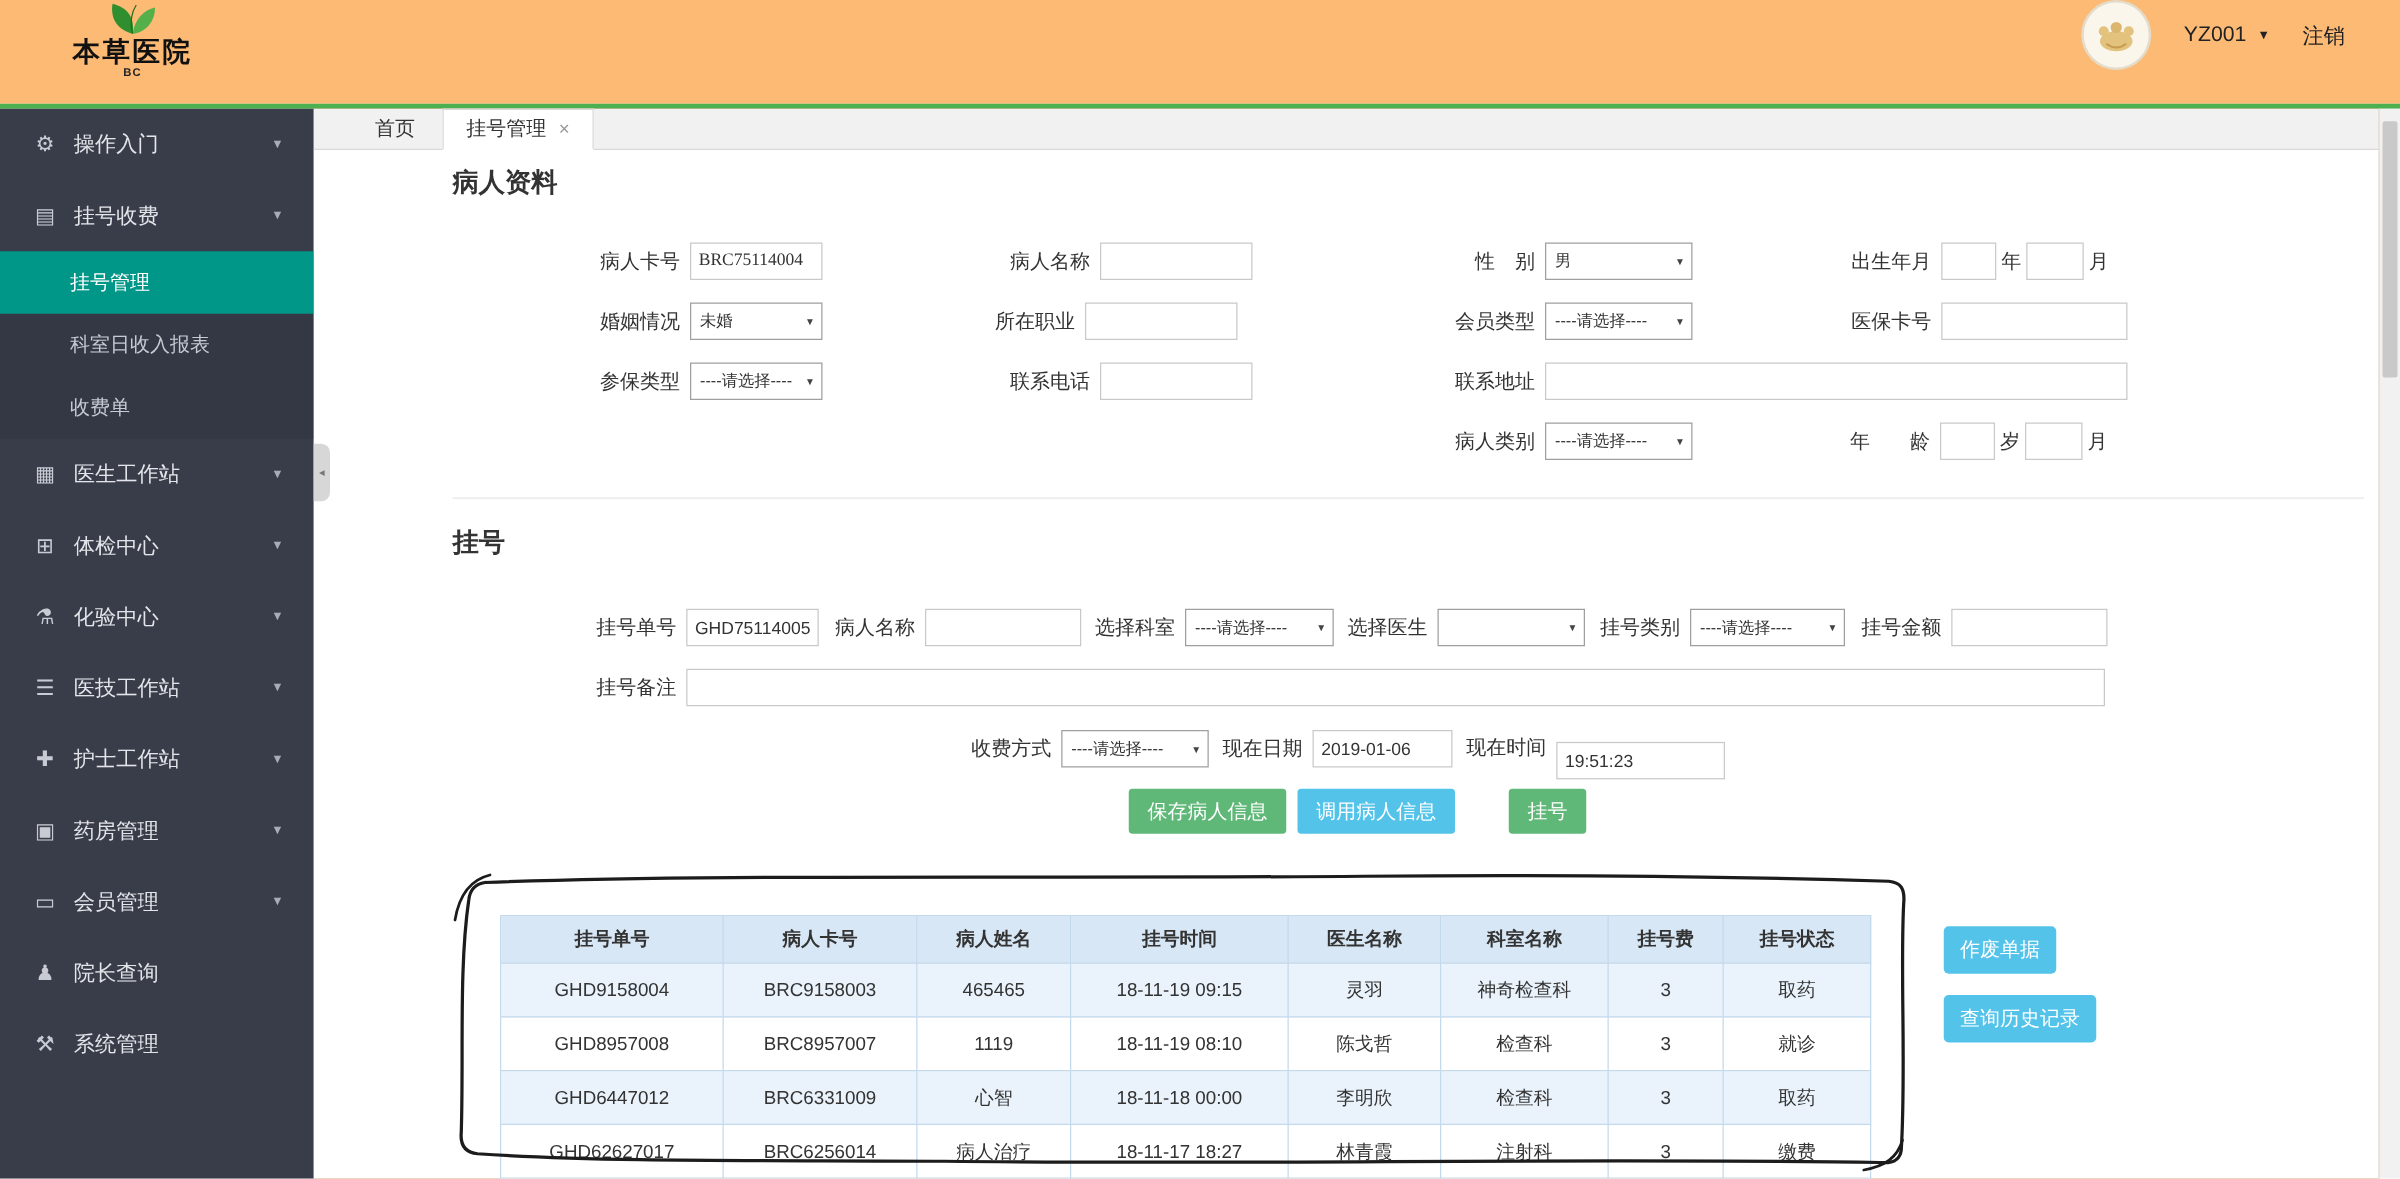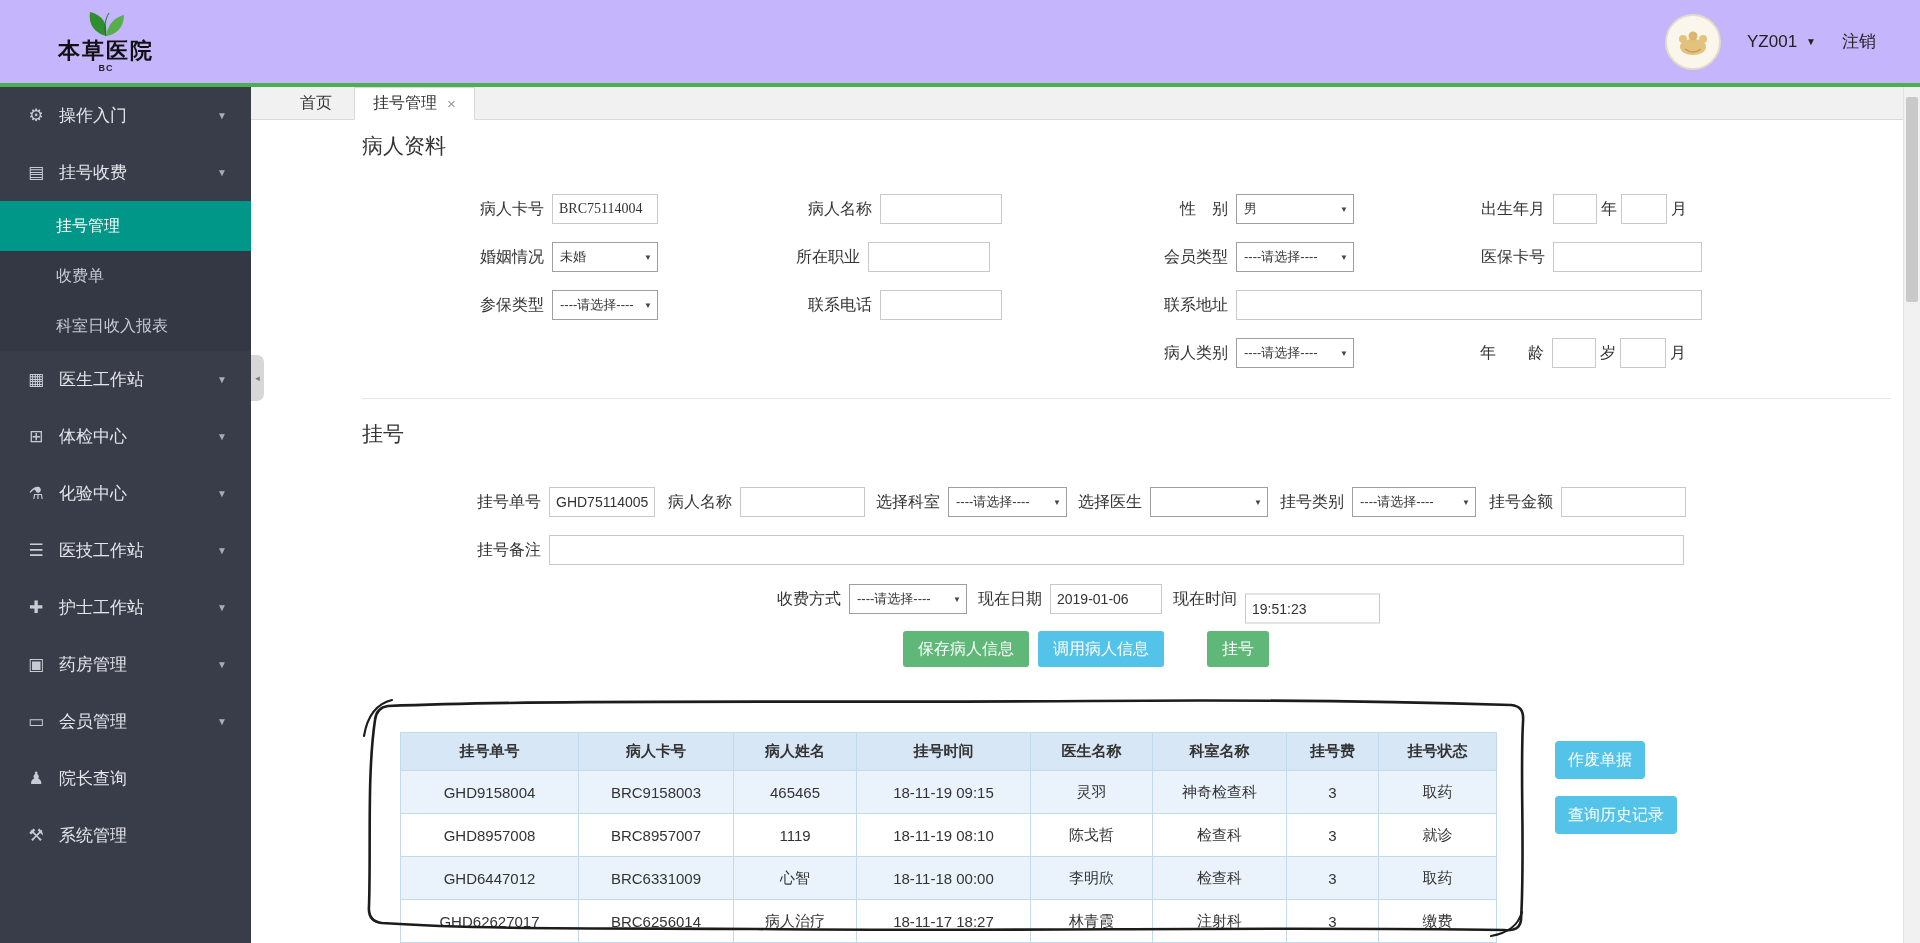--- a/index.html
+++ b/index.html
@@ -1,20 +1,20 @@
 <!DOCTYPE html>
 <html><head>
 <meta charset="utf-8">
 <style>
   *{box-sizing:border-box;margin:0;padding:0}
   html,body{width:1920px;height:943px;overflow:hidden}
   body{font-family:"Liberation Sans","DejaVu Sans",sans-serif;background:#fff;color:#333}
 
   
-  .header{height:83px;display:flex;align-items:center;padding:0 44px 0 58px;background:#c4b5fd}
+  .header{height:83px;display:flex;align-items:flex-start;padding:0 44px 0 58px;background:#fdba74}
   .logo{display:flex;flex-direction:column;align-items:center;line-height:1.1}
   .logo-name{font-size:22px;font-weight:700;color:#111;letter-spacing:2px;margin-top:2px}
   .logo-abbr{font-size:9px;font-weight:700;color:#222;letter-spacing:1px}
   .header-right{margin-left:auto;display:flex;align-items:center;gap:26px}
   .avatar{width:56px;height:56px;border-radius:50%;border:2px solid #e4dcc8;background:#faf6ec;display:flex;align-items:center;justify-content:center;cursor:pointer}
   .user-menu{display:flex;align-items:center;font-size:17px;color:#222;cursor:pointer}
   .user-caret{font-size:10px;margin-left:9px;color:#222}
   .logout{font-size:17px;color:#222;cursor:pointer}
 
   .green-line{height:4px;background:#4CAF50}
@@ -35,21 +35,21 @@
 
   
   .main{flex:1;display:flex;flex-direction:column;min-width:0;background:#a16207}
   .tabbar{height:33px;background:#f1f1f1;border-bottom:1px solid #d9d9d9;display:flex;align-items:stretch;padding-left:27px}
   .tab{display:flex;align-items:center;padding:0 22px;font-size:16px;color:#333;cursor:pointer}
   .tab.active{background:#fff;border:1px solid #d9d9d9;border-bottom:1px solid #fff;margin-bottom:-1px;padding:0 18px}
   .tab-close{margin-left:10px;font-size:15px;color:#999;cursor:pointer}
 
   .content{flex:1;position:relative;overflow:hidden;background:#fff}
 
-  .sec-title{position:absolute;left:111px;font-size:21px;font-weight:400;color:#333}
+  .sec-title{position:absolute;left:111px;font-size:21px;font-weight:700;color:#333}
   .divider{position:absolute;left:111px;width:1529px;height:1px;background:#e6e6e6}
 
   .frow{position:absolute;left:0;right:0;height:48px}
   .fg{position:absolute;top:50%;transform:translateY(-50%);display:flex;align-items:center}
   .lbl{text-align:right;margin-right:8px;font-size:16px;color:#333;white-space:pre;flex-shrink:0}
   .sfx{font-size:16px;color:#333;margin:0 4px;white-space:nowrap}
 
   .ipt{height:30px;border:1px solid #c9c9c9;background:#fff;font-size:14px;padding:0 6px;font-family:inherit;color:#333;outline:none}
   .sel{height:30px;border:1px solid #9f9f9f;background:#fff;display:flex;align-items:center;padding:0 5px 0 7px;font-size:13px;color:#333;cursor:pointer}
   .sel-text{flex:1;white-space:nowrap;overflow:hidden}
@@ -115,24 +115,24 @@
     <div class="s-item">
       <span class="s-icon">▤</span>
       <span class="s-label">挂号收费</span>
       <span class="s-caret">▼</span>
     </div>
     <div class="s-sub">
       <div class="s-sub-item active">
         <span>挂号管理</span>
       </div>
       <div class="s-sub-item">
+        <span>科室日收入报表</span>
+      </div>
+      <div class="s-sub-item">
         <span>收费单</span>
-      </div>
-      <div class="s-sub-item">
-        <span>科室日收入报表</span>
       </div>
     </div>
     <div class="s-item">
       <span class="s-icon">▦</span>
       <span class="s-label">医生工作站</span>
       <span class="s-caret">▼</span>
     </div>
     <div class="s-item">
       <span class="s-icon">⊞</span>
       <span class="s-label">体检中心</span>

